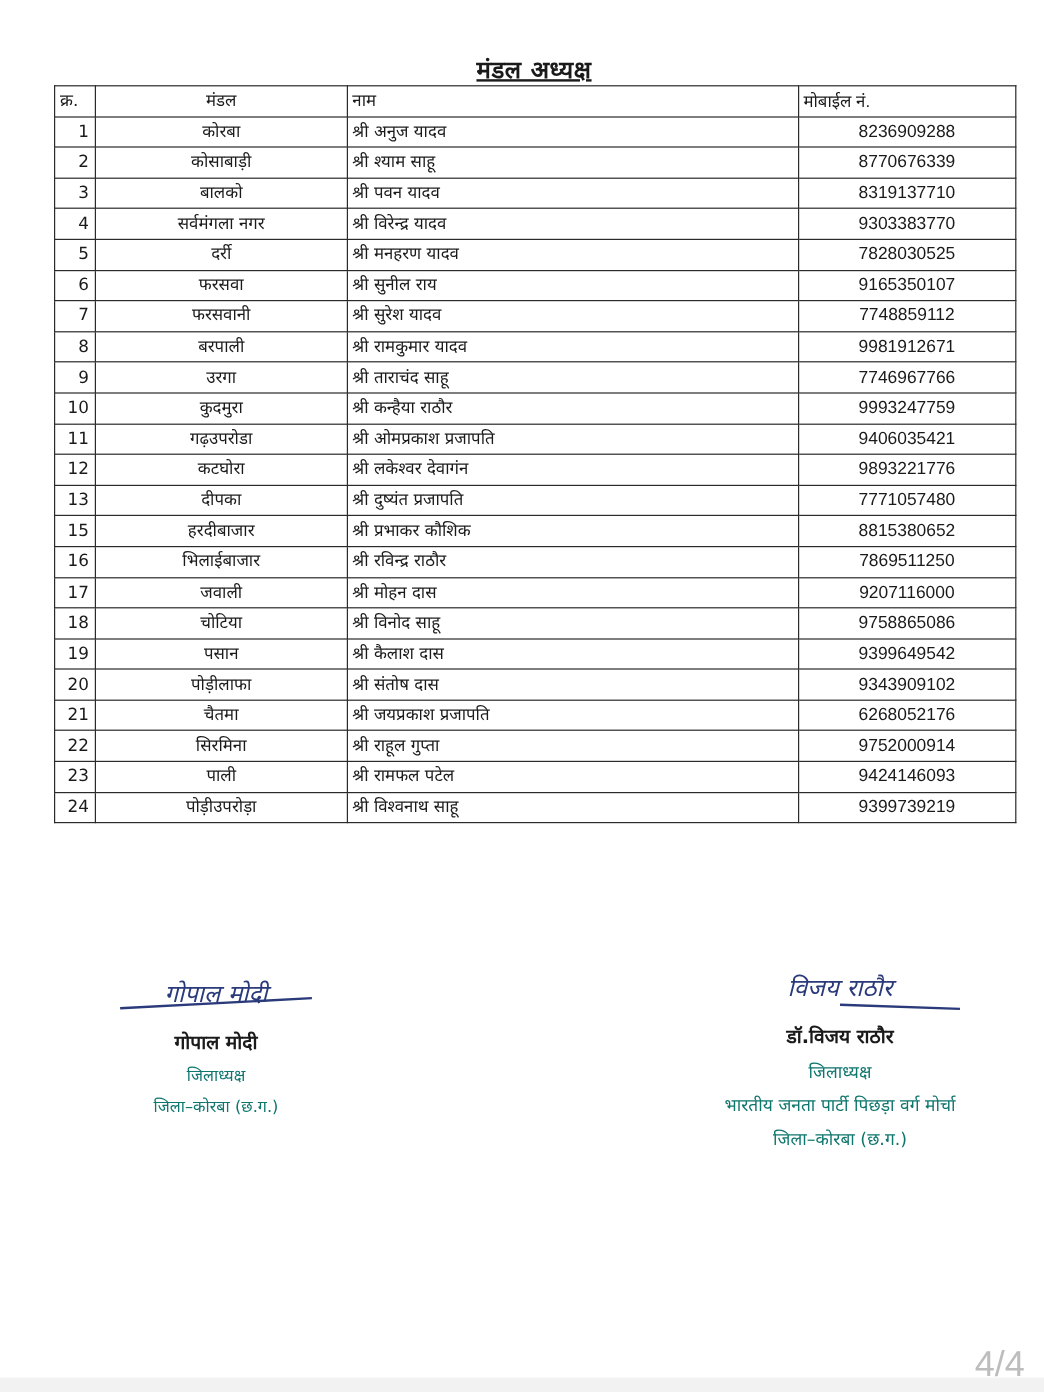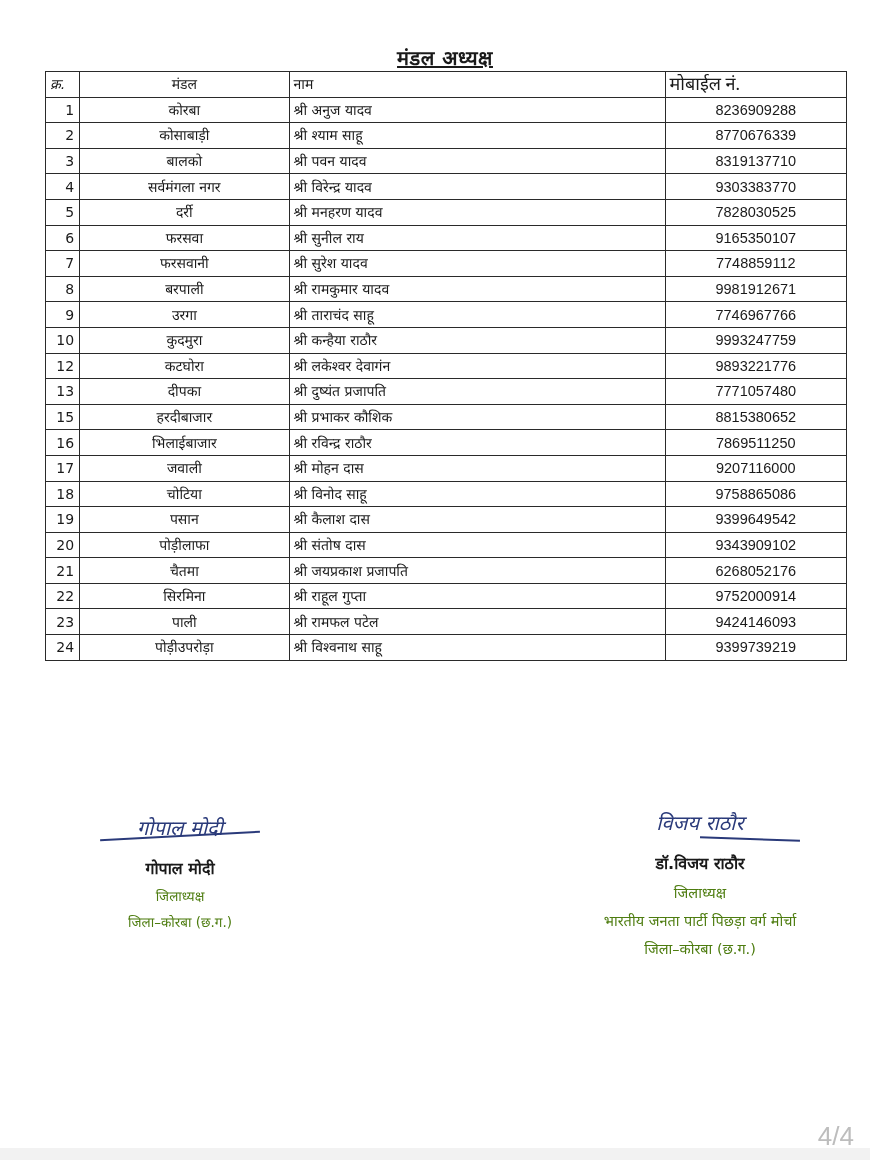--- a/index.html
+++ b/index.html
@@ -19,52 +19,52 @@
   }
   table.list th, table.list td {
     border: 1.5px solid #2a2a2a; padding: 0 4px; height: 24.6px; line-height: 24px;
     white-space: nowrap; overflow: hidden;
   }
   table.list th { font-weight: normal; text-align: left; font-size: 14px; }
   .c-no { width: 24px; text-align: right !important; padding-right: 5px !important; }
   .c-mandal { width: 200px; text-align: center; }
   .c-name { width: 366px; text-align: left; }
   .c-mobile { width: 172px; text-align: center; font-family: "Liberation Sans", sans-serif; font-size: 14.5px; }
-  th.c-no { text-align: left !important; padding-left: 4px !important; font-style: italic; }
+  th.c-no { text-align: left !important; padding-left: 4px !important; }
 
   .sig-block { position: absolute; text-align: center; font-family: "DejaVu Sans", sans-serif; }
   .sig-left { left: 60px; width: 240px; top: 805px; }
   .sig-right { left: 540px; width: 320px; top: 800px; }
   .signature {
     font-family: "DejaVu Serif", serif; font-style: italic; color: #2a3a7a; font-size: 20px;
     height: 46px; line-height: 46px; position: relative;
   }
   .signature .stroke { position: absolute; height: 1.5px; background: #2a3a7a; }
   .sig-name { font-weight: bold; font-size: 16px; margin-top: 6px; color: #1a1a1a; }
-  .sig-line { font-size: 13.5px; margin-top: 8px; color: #4d7c0f; }
+  .sig-line { font-size: 13.5px; margin-top: 8px; color: #0f766e; }
   .sig-right .sig-line { font-size: 14.5px; }
 
   .page-num {
-    position: absolute; right: 16px; top: 1121px; font-size: 26px; color: #bdbdbd;
+    position: absolute; right: 16px; top: 1121px; font-size: 30px; color: #bdbdbd;
     font-family: "Liberation Sans", sans-serif;
   }
   .bottom-bar { position: absolute; left: 0; right: 0; bottom: 0; height: 12px; background: #f2f2f2; }
 </style>
 </head>
 <body>
 
 <div class="title">मंडल अध्यक्ष</div>
 
 <table class="list">
   <thead>
     <tr>
       <th class="c-no">क्र.</th>
       <th class="c-mandal" style="text-align:center">मंडल</th>
       <th class="c-name">नाम</th>
-      <th class="c-mobile" style="font-family:Liberation Serif, serif;font-size:18px">मोबाईल नं.</th>
+      <th class="c-mobile" style="font-family:Liberation Sans, sans-serif;font-size:14px">मोबाईल नं.</th>
     </tr>
   </thead>
   <tbody id="rows">
       <tr>
         <td class="c-no">1</td>
         <td class="c-mandal">कोरबा</td>
         <td class="c-name">श्री अनुज यादव</td>
         <td class="c-mobile">8236909288</td>
       </tr>
       <tr>
@@ -113,20 +113,26 @@
         <td class="c-no">9</td>
         <td class="c-mandal">उरगा</td>
         <td class="c-name">श्री ताराचंद साहू</td>
         <td class="c-mobile">7746967766</td>
       </tr>
       <tr>
         <td class="c-no">10</td>
         <td class="c-mandal">कुदमुरा</td>
         <td class="c-name">श्री कन्हैया राठौर</td>
         <td class="c-mobile">9993247759</td>
+      </tr>
+      <tr>
+        <td class="c-no">11</td>
+        <td class="c-mandal">गढ़उपरोडा</td>
+        <td class="c-name">श्री ओमप्रकाश प्रजापति</td>
+        <td class="c-mobile">9406035421</td>
       </tr>
       <tr>
         <td class="c-no">12</td>
         <td class="c-mandal">कटघोरा</td>
         <td class="c-name">श्री लकेश्वर देवागंन</td>
         <td class="c-mobile">9893221776</td>
       </tr>
       <tr>
         <td class="c-no">13</td>
         <td class="c-mandal">दीपका</td>

